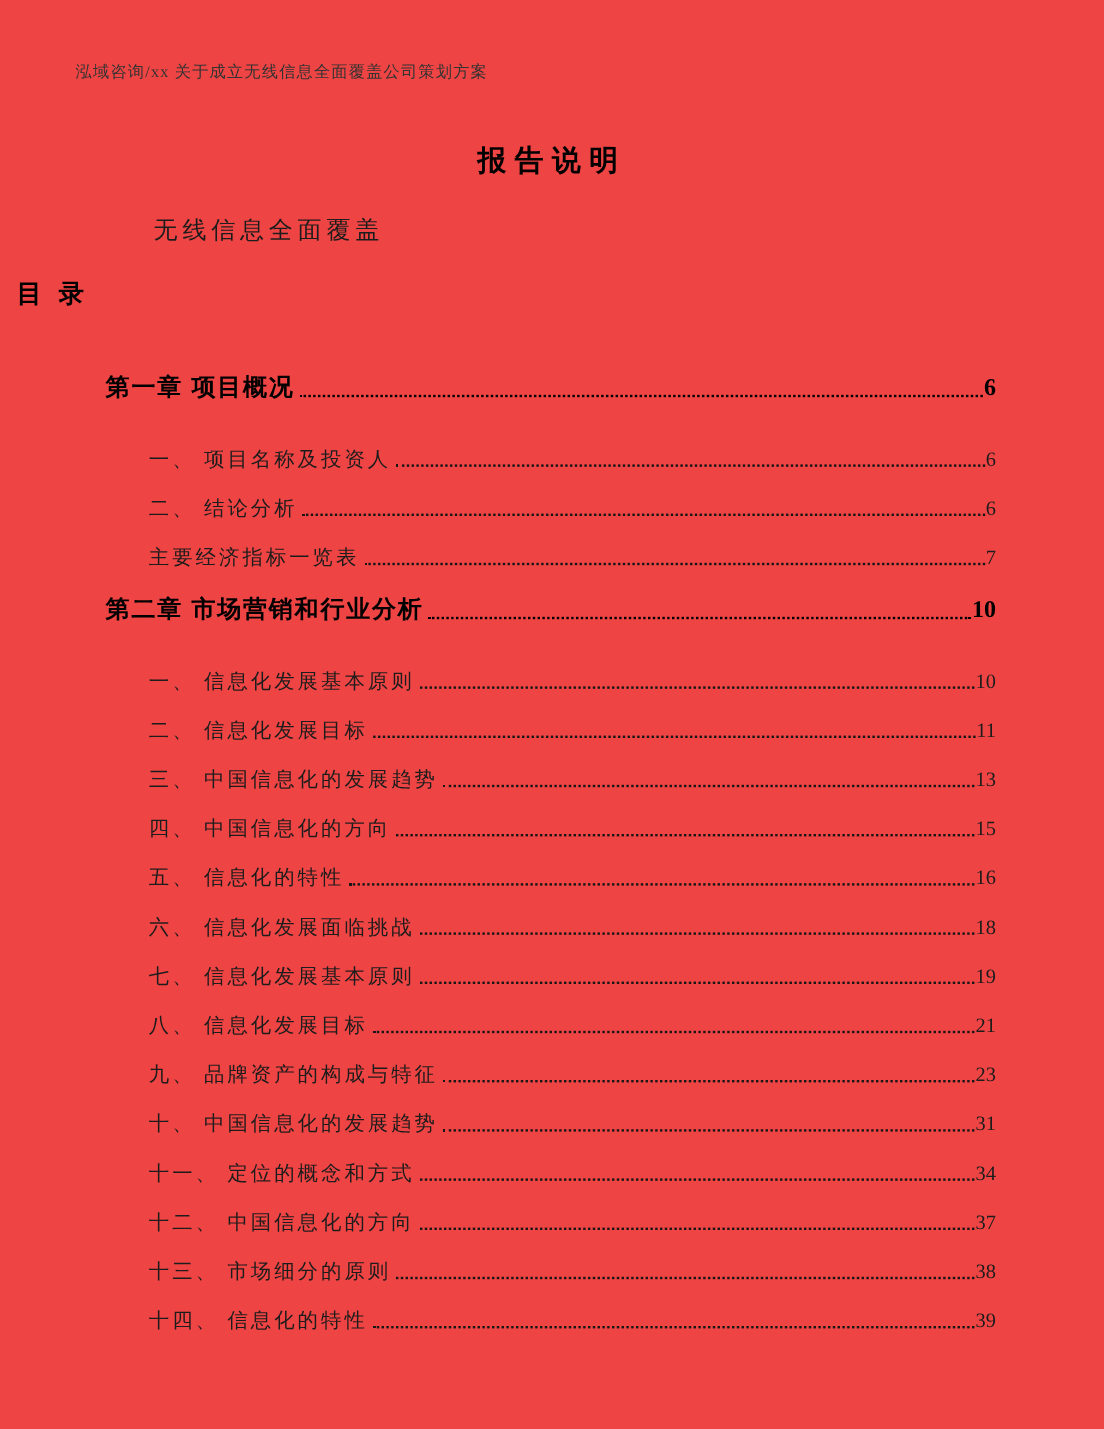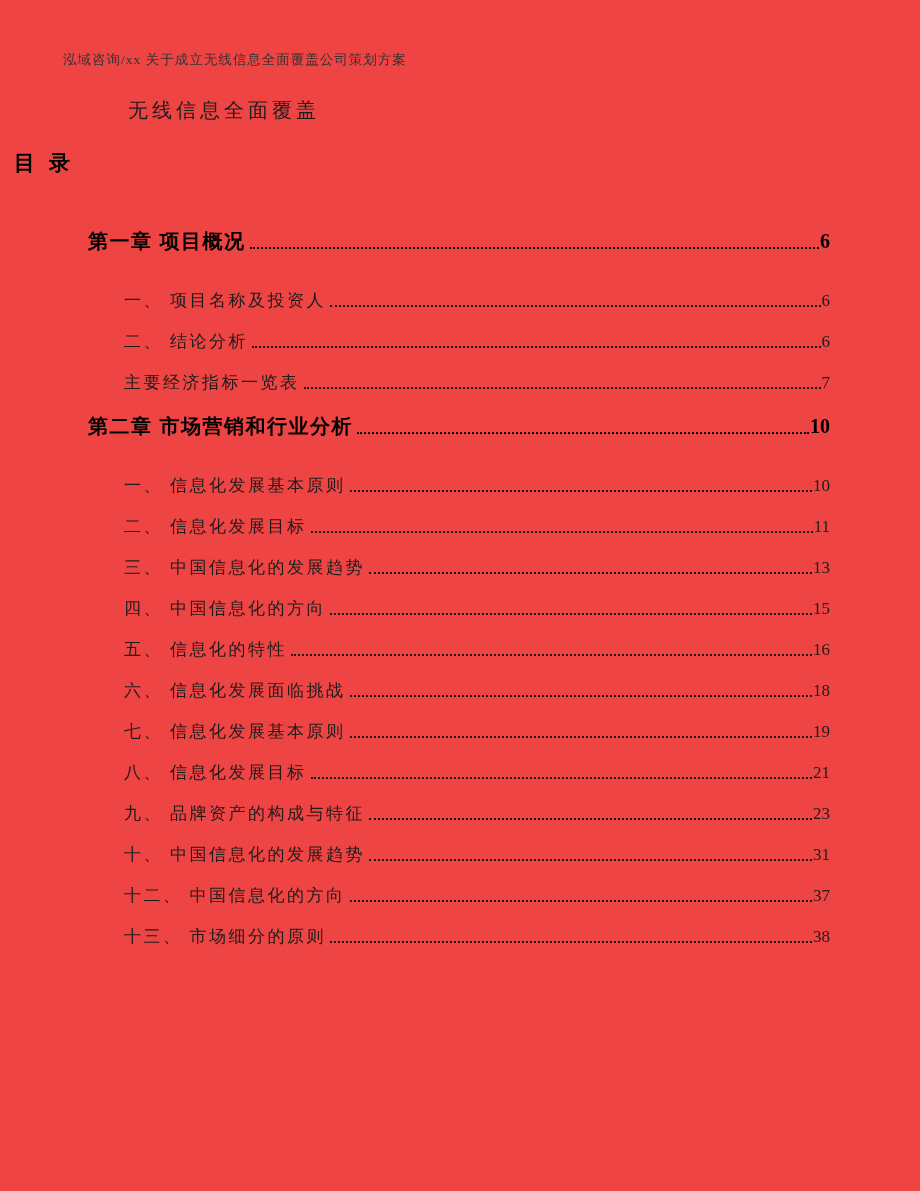--- a/index.html
+++ b/index.html
@@ -101,20 +101,21 @@
     letter-spacing: 0;
     white-space: nowrap;
   }
 </style>
 </head>
 <body>
 
 <div class="page">
   <div class="doc-header">泓域咨询/xx 关于成立无线信息全面覆盖公司策划方案</div>
 
+  <h1 class="report-title">报告说明</h1>
 
   <p class="subtitle">无线信息全面覆盖</p>
 
   <h2 class="toc-title">目录</h2>
 
   <nav class="toc" id="toc">
       <div class="toc-row chapter">
         <span class="label"><span class="num">第一章</span><span>项目概况</span></span>
         <span class="dots"></span>
         <span class="pagenum">6</span>
@@ -183,23 +184,33 @@
         <span class="label"><span class="num">九、</span><span>品牌资产的构成与特征</span></span>
         <span class="dots"></span>
         <span class="pagenum">23</span>
       </div>
       <div class="toc-row item">
         <span class="label"><span class="num">十、</span><span>中国信息化的发展趋势</span></span>
         <span class="dots"></span>
         <span class="pagenum">31</span>
       </div>
       <div class="toc-row item">
+        <span class="label"><span class="num">十一、</span><span>定位的概念和方式</span></span>
+        <span class="dots"></span>
+        <span class="pagenum">34</span>
+      </div>
+      <div class="toc-row item">
         <span class="label"><span class="num">十二、</span><span>中国信息化的方向</span></span>
         <span class="dots"></span>
         <span class="pagenum">37</span>
       </div>
       <div class="toc-row item">
         <span class="label"><span class="num">十三、</span><span>市场细分的原则</span></span>
         <span class="dots"></span>
         <span class="pagenum">38</span>
+      </div>
+      <div class="toc-row item">
+        <span class="label"><span class="num">十四、</span><span>信息化的特性</span></span>
+        <span class="dots"></span>
+        <span class="pagenum">39</span>
       </div>
     </nav>
 </div>
 
 </body></html>

